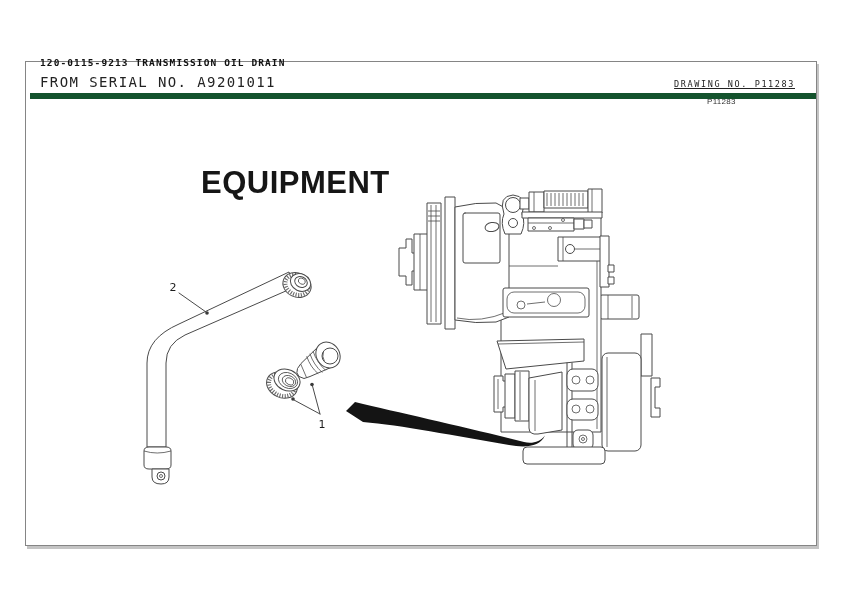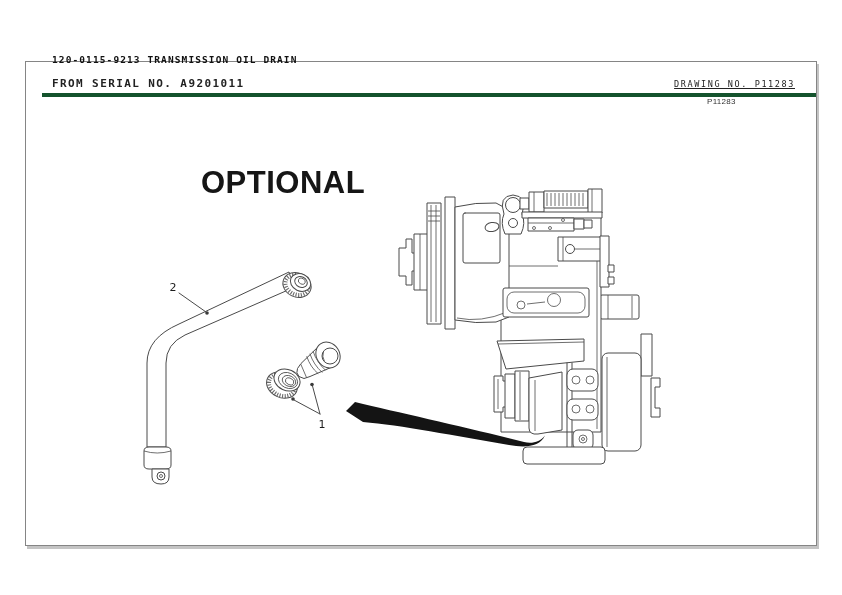--- a/index.html
+++ b/index.html
@@ -1,25 +1,25 @@
 <!DOCTYPE html>
 <html><head>
 <meta charset="utf-8">
 <style>
   html,body{margin:0;padding:0;background:#fff;}
   .page{position:relative;width:842px;height:595px;background:#fff;overflow:hidden;
         font-family:"Liberation Sans",sans-serif;}
   .sheet{position:absolute;left:25px;top:61px;width:790px;height:483px;background:#fff;
          border:1px solid #858585;box-shadow:2px 3px 0 #c4c4c4;}
-  .hdr{position:absolute;left:16px;top:0;right:0;height:31px;border-bottom:4px solid #14532d;}
+  .hdr{position:absolute;left:4px;top:0;right:0;height:31px;border-bottom:6px solid #14532d;}
   .hdr-left{position:absolute;left:10px;bottom:3px;}
   .title{font-family:"DejaVu Sans Mono",monospace;font-weight:bold;font-size:9.5px;
          letter-spacing:1.1px;color:#111;white-space:pre;}
-  .serial{font-family:"DejaVu Sans Mono",monospace;font-size:11px;letter-spacing:1.4px;
-          color:#222;margin-top:12px;white-space:pre;font-weight:bold;}
+  .serial{font-family:"DejaVu Sans Mono",monospace;font-size:14px;letter-spacing:1.4px;
+          color:#222;margin-top:6px;white-space:pre;}
   .drawno{position:absolute;right:21px;bottom:4px;font-family:"DejaVu Sans Mono",monospace;
           font-size:8.5px;letter-spacing:1.6px;color:#222;white-space:pre;text-decoration:underline;}
   .refno{position:absolute;left:681px;top:35px;font-size:8px;color:#333;letter-spacing:0.3px;}
   .heading{position:absolute;left:175px;top:103px;font-weight:bold;font-size:31px;
            line-height:36px;letter-spacing:0.5px;color:#161616;}
   svg.fig{position:absolute;left:0;top:0;width:790px;height:483px;}
   .ln{stroke:#4a4a4a;fill:none;stroke-width:1;stroke-linejoin:round;stroke-linecap:round;}
   .fw{stroke:#4a4a4a;fill:#ffffff;stroke-width:1;stroke-linejoin:round;}
   .thin{stroke:#4a4a4a;fill:none;stroke-width:0.8;}
   .knurl{fill:none;stroke:#6a6a6a;stroke-width:4;stroke-dasharray:1.1,1.5;}
@@ -37,21 +37,21 @@
       <div class="hdr-left">
         <div class="title">120-0115-9213 TRANSMISSION OIL DRAIN</div>
         <div class="serial">FROM SERIAL NO. A9201011</div>
       </div>
       <div class="drawno">DRAWING NO. P11283</div>
     </div>
 
     <div class="refno">P11283</div>
 
     <div class="heading">
-      <div>OPTIONAL</div>
+      <div>EQUIPMENT</div>
     </div>
 
     <svg class="fig" viewBox="25 61 790 483">
 
       <g>
         <path class="fw" d="M288,271 L178,323 Q146,337 146,362 L146,446 L165,446 L165,362 Q165,343 184,334 L294,286 Z"></path>
 
         <ellipse class="fw" cx="296" cy="284" rx="14.5" ry="12" transform="rotate(25 296 284)"></ellipse>
         <ellipse class="knurl" cx="296" cy="284" rx="12" ry="9.5" transform="rotate(25 296 284)"></ellipse>
         <ellipse class="fw" cx="299.5" cy="281.5" rx="10.5" ry="8.5" transform="rotate(25 299.5 281.5)"></ellipse>

